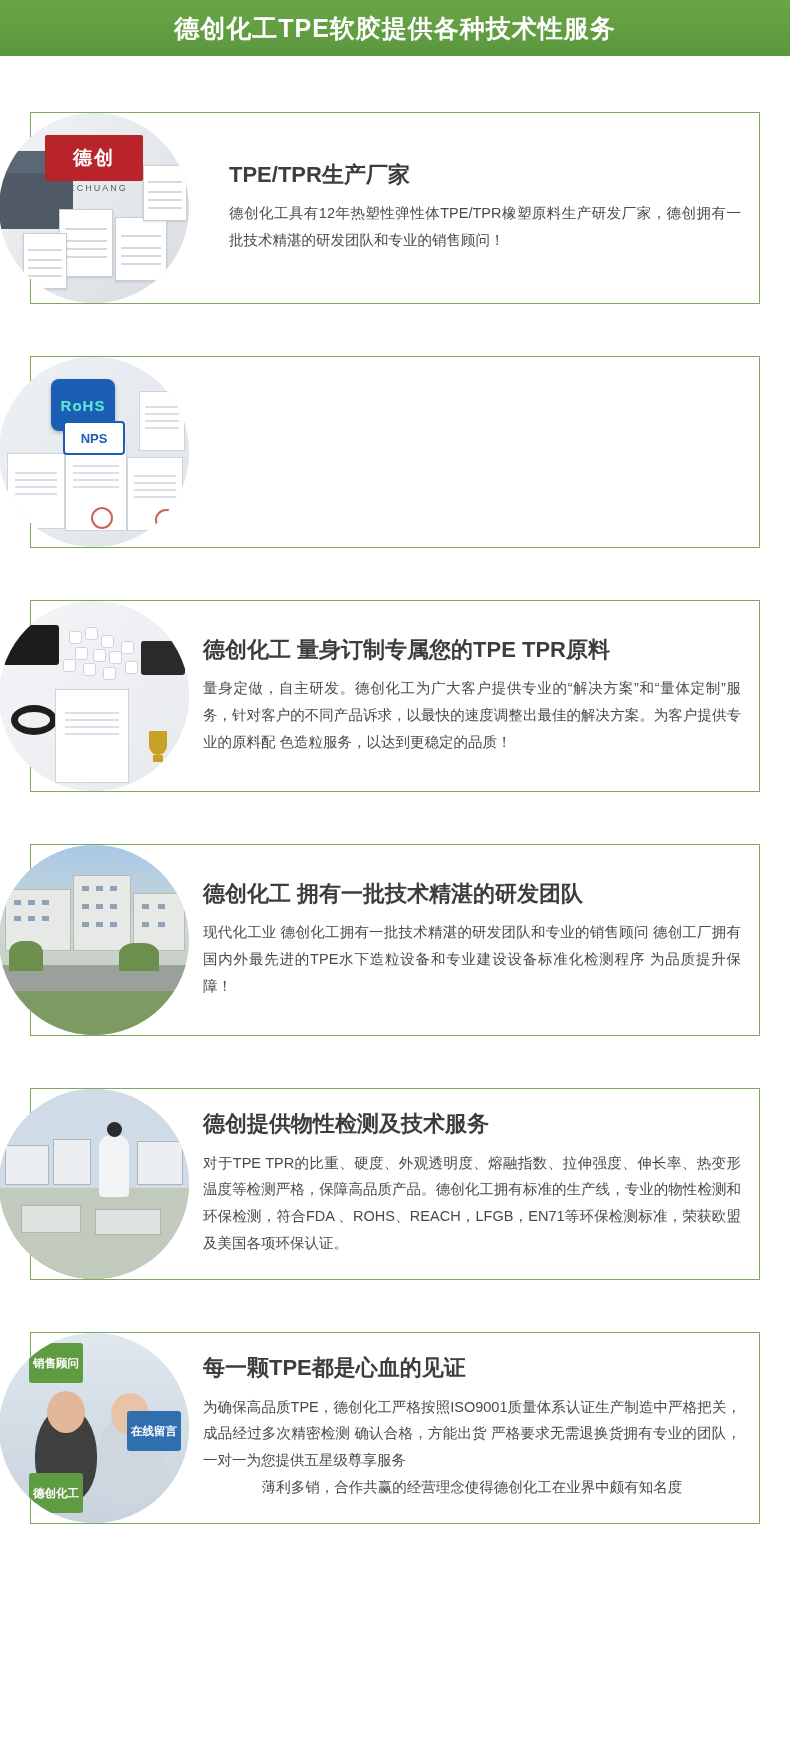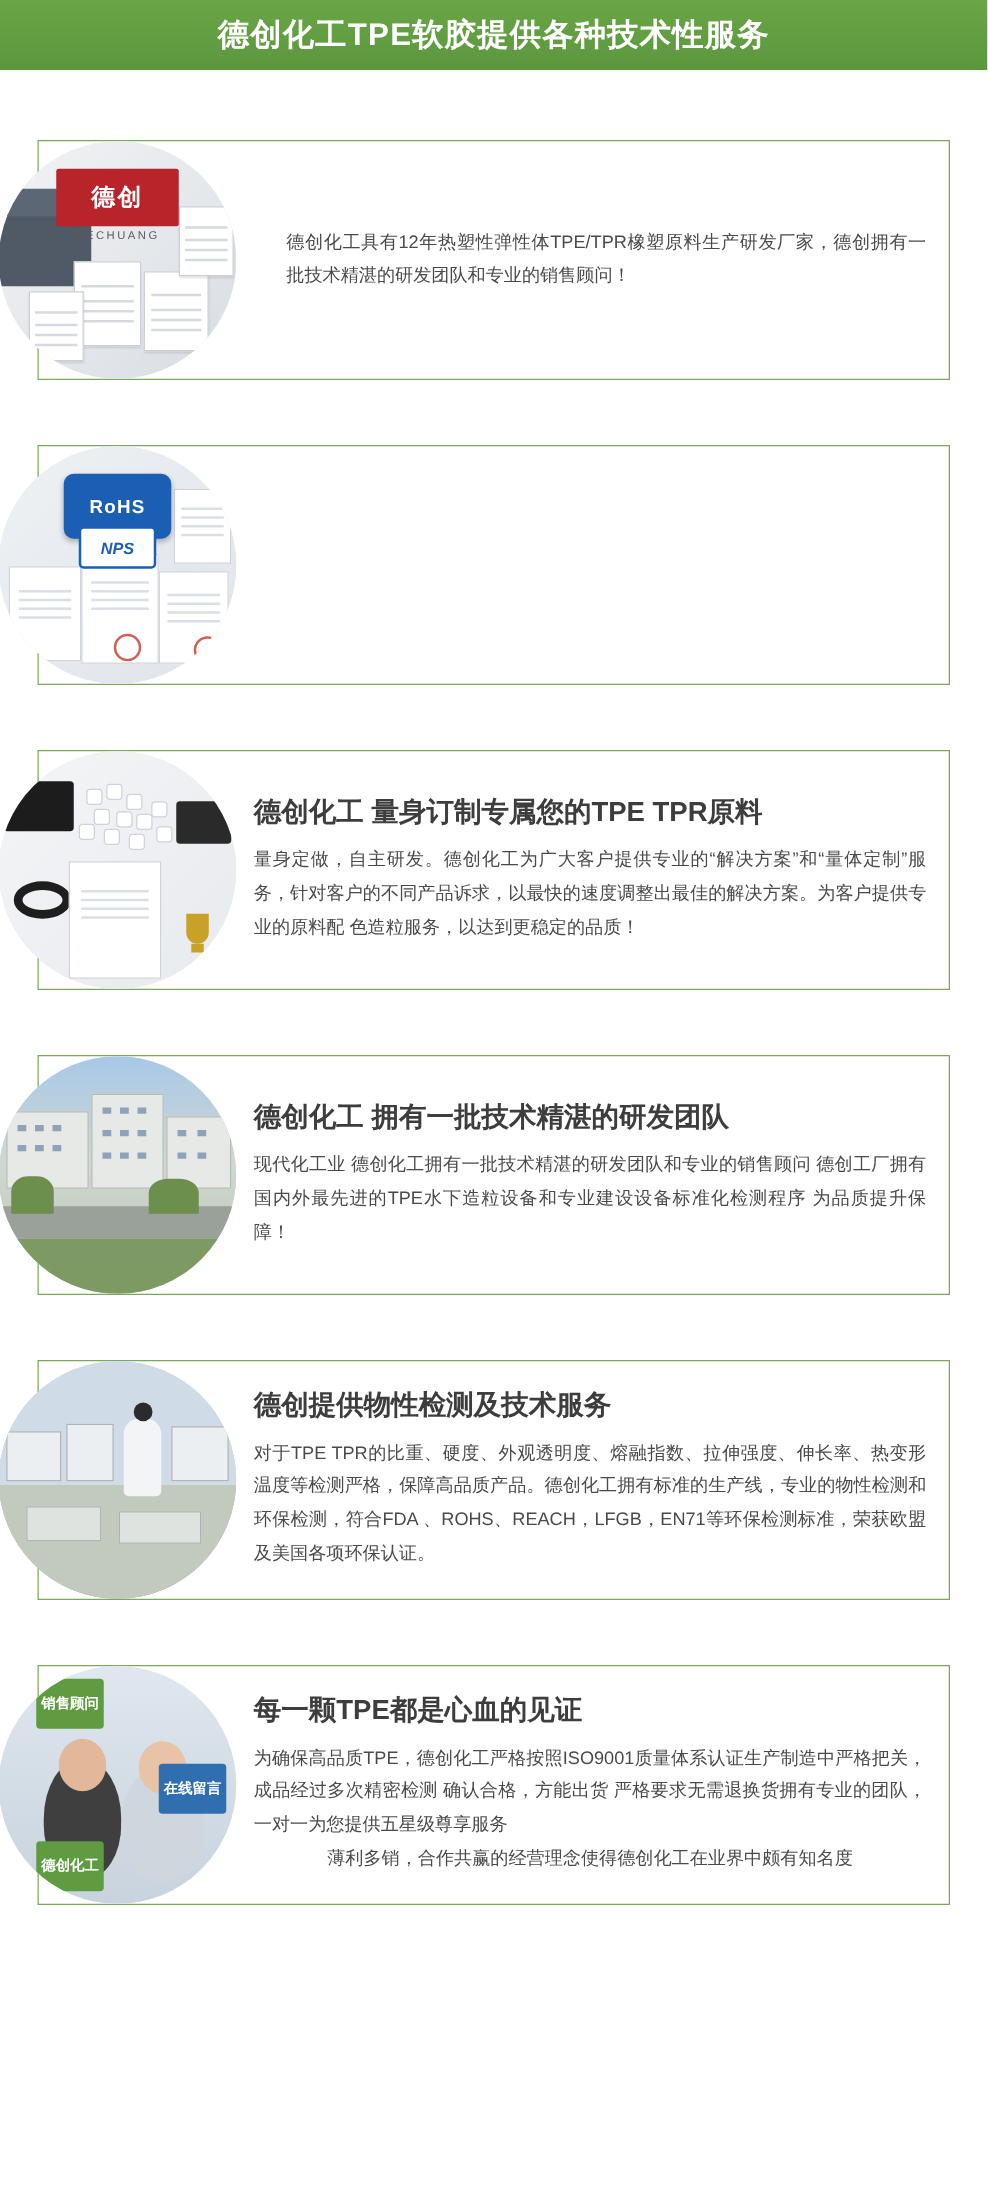--- a/index.html
+++ b/index.html
@@ -99,29 +99,29 @@
     border-radius:2px;
   }
   .badge-sub {
     position:absolute; left:46px; top:70px; width:98px; text-align:center;
     font-size:9px; color:#5a5a5a; letter-spacing:2px;
   }
 
   
   .c2-bg { background: linear-gradient(135deg,#eef1f4 0%,#dfe4ea 100%); }
   .rohs {
-    position:absolute; left:52px; top:22px; width:86px; height:52px; border-radius:8px;
-    background:#1a5fb4; color:#ffffff; display:flex; align-items:center; justify-content:center;
+    position:absolute; left:52px; top:22px; width:64px; height:52px; border-radius:8px;
+    background:#1a5fb4; color:#5eead4; display:flex; align-items:center; justify-content:center;
     font-size:15px; font-weight:bold; letter-spacing:1px;
     box-shadow:0 2px 4px rgba(0,0,0,.25);
   }
   .nps {
     position:absolute; left:64px; top:64px; width:62px; height:34px; border-radius:4px;
     background:#ffffff; border:2px solid #1a5fb4; color:#1a5fb4;
-    display:flex; align-items:center; justify-content:center; font-size:13px; font-weight:bold;font-style:italic;
+    display:flex; align-items:center; justify-content:center; font-size:13px; font-weight:bold;
   }
   .cert-sheet {
     position:absolute; background:#fff; border:1px solid #cfd4db;
   }
   .cert-sheet::before{
     content:""; position:absolute; left:12%; right:12%; top:24%; height:2px; background:#dadfe6;
     box-shadow:0 7px 0 #dadfe6, 0 14px 0 #dadfe6, 0 21px 0 #dadfe6;
   }
   .red-stamp {
     position:absolute; width:22px; height:22px; border-radius:50%;
@@ -179,20 +179,21 @@
           <div class="c1-machine" style="left:6px;top:38px;width:52px;height:22px;background:#5b6775;"></div>
           <div class="c1-doc" style="left:60px;top:96px;width:54px;height:68px;"></div>
           <div class="c1-doc" style="left:116px;top:104px;width:52px;height:64px;"></div>
           <div class="c1-doc" style="left:24px;top:120px;width:44px;height:56px;"></div>
           <div class="c1-doc" style="left:144px;top:52px;width:44px;height:56px;"></div>
           <div class="badge-logo">德创</div>
           <div class="badge-sub">DECHUANG</div>
         </div>
       </div>
       <div class="card-body">
+        <div class="card-title">TPE/TPR生产厂家</div>
         <div class="card-text">德创化工具有12年热塑性弹性体TPE/TPR橡塑原料生产研发厂家，德创拥有一批技术精湛的研发团队和专业的销售顾问！</div>
       </div>
     </div>
 
     <div class="card">
       <div class="card-media">
         <div class="photo c2-bg">
           <div class="cert-sheet" style="left:8px;top:96px;width:58px;height:76px;"></div>
           <div class="cert-sheet" style="left:66px;top:86px;width:62px;height:88px;"></div>
           <div class="cert-sheet" style="left:128px;top:100px;width:56px;height:74px;"></div>

